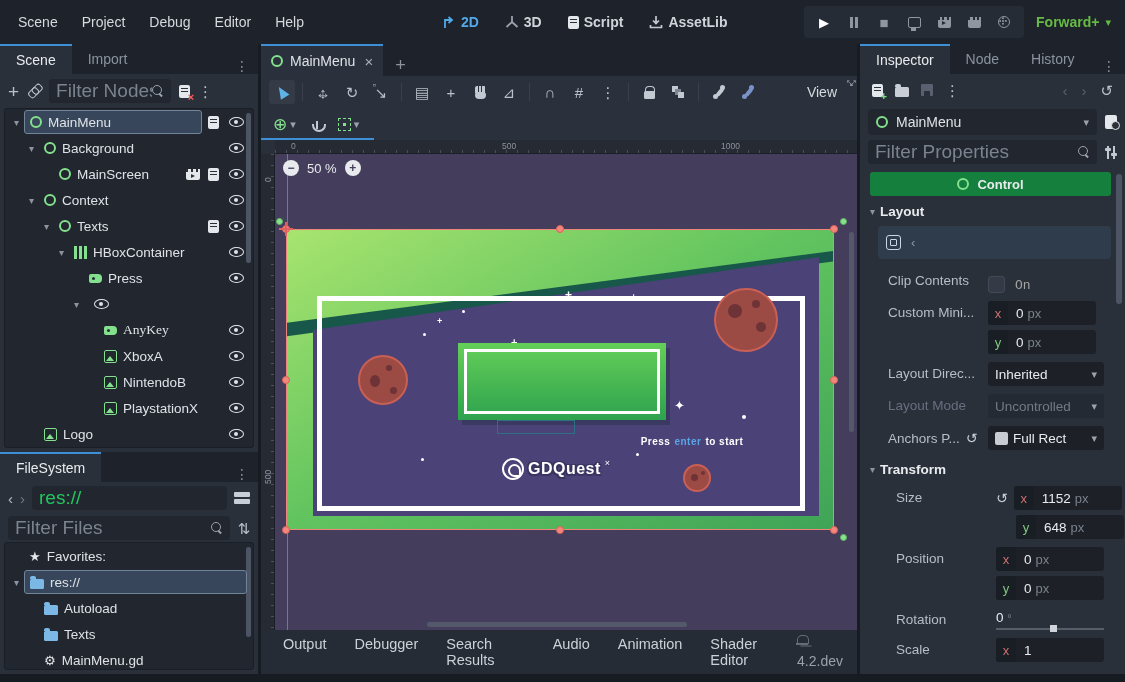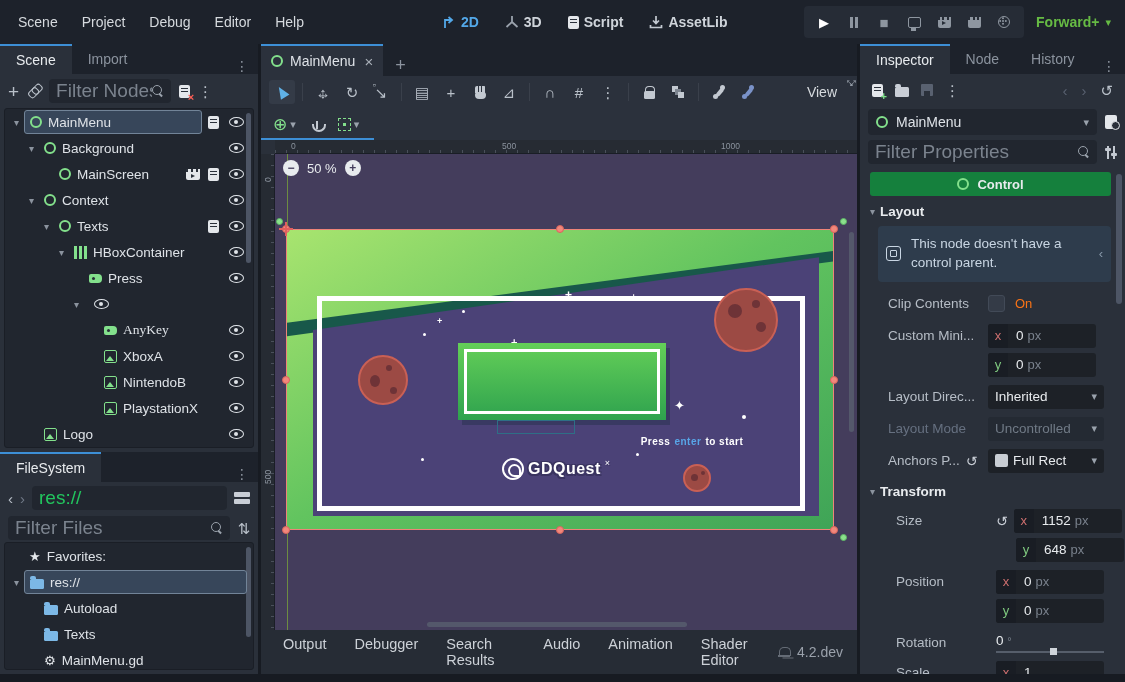--- a/index.html
+++ b/index.html
@@ -185,21 +185,21 @@
   .ghandle { position:absolute; width:7px; height:7px; border-radius:50%; background:#8be08c; border:1px solid #5cb765; z-index:21; }
   #pivot { position:absolute; z-index:22; width:14px; height:14px; }
   #pivot::before { content:""; position:absolute; left:6px; top:0; width:2px; height:14px; background:#e05f5f; }
   #pivot::after { content:""; position:absolute; left:0; top:6px; width:14px; height:2px; background:#e05f5f; }
   #vscroll { position:absolute; right:3px; top:78px; width:5px; height:200px; background:#5a6170; border-radius:3px; opacity:.75; }
   #hscroll { position:absolute; left:152px; bottom:3px; width:260px; height:5px; background:#5a6170; border-radius:3px; opacity:.75; }
 
   
   #bottom-bar { height:44px; background:#262c35; display:flex; align-items:center; gap:4px; padding:0 10px; }
   .bb-tab { padding:6px 12px; font-size:14.5px; color:#ccd1d7; border-radius:3px; }
-  #version-wrap { margin-left:auto; display:flex; align-items:center; gap:8px; color:#9aa1ab; font-size:14px; padding-right:4px; }
+  #version-wrap { margin-left:auto; display:flex; align-items:flex-start; gap:8px; color:#9aa1ab; font-size:14px; padding-right:4px;flex-direction:column; }
 
   
   #insp-toolbar { height:32px; background:#2a303a; display:flex; align-items:center; gap:12px; padding:0 12px; }
   #insp-toolbar .right { margin-left:auto; display:flex; gap:14px; align-items:center; }
   #node-row { display:flex; align-items:center; gap:8px; padding:3px 8px 3px 8px; background:#2a303a; }
   #node-select { flex:1; display:flex; align-items:center; gap:8px; background:#21262f; border-radius:4px; height:26px; padding:0 8px; }
   #node-select .name { flex:1; font-size:14px; }
   #filter-row { display:flex; align-items:center; gap:8px; padding:2px 8px 4px 8px; background:#2a303a; }
   #insp-content { position:relative; background:#2a303a; height:508px; padding:4px 14px 0 10px; overflow:hidden; }
   #class-header { background:#15803d; border-radius:3px; height:24px; display:flex; align-items:center; justify-content:center; gap:8px; font-weight:bold; color:#e8ebee; }
@@ -219,21 +219,21 @@
   .axis-field { display:flex; align-items:center; background:#1d2127; border-radius:3px; height:24px; width:108px; }
   .axis-field .ax { width:20px; height:100%; display:flex; align-items:center; justify-content:center; background:#191d24; border-radius:3px 0 0 3px; font-size:13px; }
   .ax.x { color:#cd6f6f; } .ax.y { color:#7fc97f; }
   .axis-field .num { padding:0 4px 0 8px; color:#e8ebee; font-size:13.5px; }
   .axis-field .unit { color:#79818c; font-size:13px; }
   .dropdown { display:flex; align-items:center; background:#1d2127; border-radius:3px; height:24px; width:116px; padding:0 7px; gap:5px; }
   .dropdown .dval { flex:1; color:#e8ebee; font-size:13.5px; white-space:nowrap; overflow:hidden; }
   .dropdown.disabled { background:#242a33; } .dropdown.disabled .dval { color:#707a86; }
   .dropdown .sq { width:13px; height:13px; background:#c8cdd3; border-radius:2px; flex:none; }
   .checkbox { width:17px; height:17px; background:#343b47; border:1px solid #424a57; border-radius:3px; }
-  .cb-line { display:flex; align-items:center; gap:10px; height:24px; color:#f97316; }
+  .cb-line { display:flex; align-items:flex-end; gap:10px; height:24px; color:#a3a3a3;font-family:Liberation Mono, monospace; }
   .revert { color:#c9ced6; font-size:14px; }
   .slider-wrap { width:108px; padding-top:2px; }
   .slider-val { text-align:center; color:#e8ebee; font-size:13.5px; }
   .slider-val .deg { color:#79818c; font-size:11px; }
   .slider-track { position:relative; height:2px; background:#565e6b; margin-top:3px; }
   .slider-track i { position:absolute; left:50%; top:-3px; width:7px; height:7px; background:#cfd4da; }
   #insp-scroll { position:absolute; right:3px; top:6px; width:6px; height:130px; background:#4d5565; border-radius:3px; }
 </style>
 </head>
 <body>
@@ -748,21 +748,20 @@
         <span class="i-ring"></span>
         <span>Control</span>
       </div>
       <div id="insp-sections">
           <div class="sec-hdr">
             <span class="exp">▾</span>
             <span>Layout</span>
           </div>
           <div id="notice">
             <span class="nicon"></span>
-            <span class="ntext">This node doesn't have a control parent.</span>
             <span class="nchev">‹</span>
           </div>
           <div class="prop-row">
             <span class="prop-label">
               <span>Clip Contents</span>
             </span>
             <span class="prop-value">
               <span class="cb-line">
                 <span class="checkbox"></span>
                 <span>On</span>

